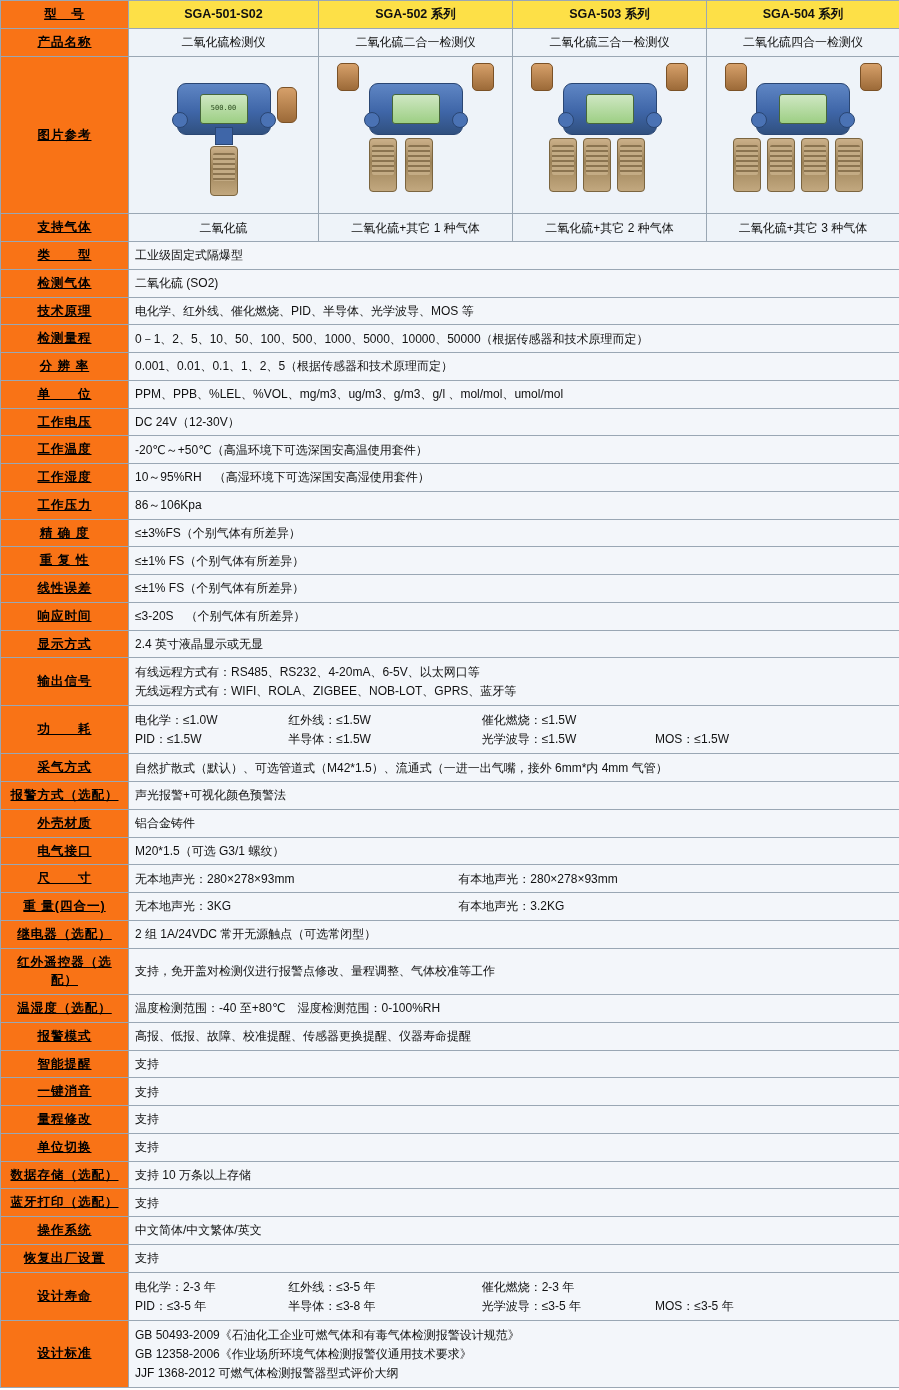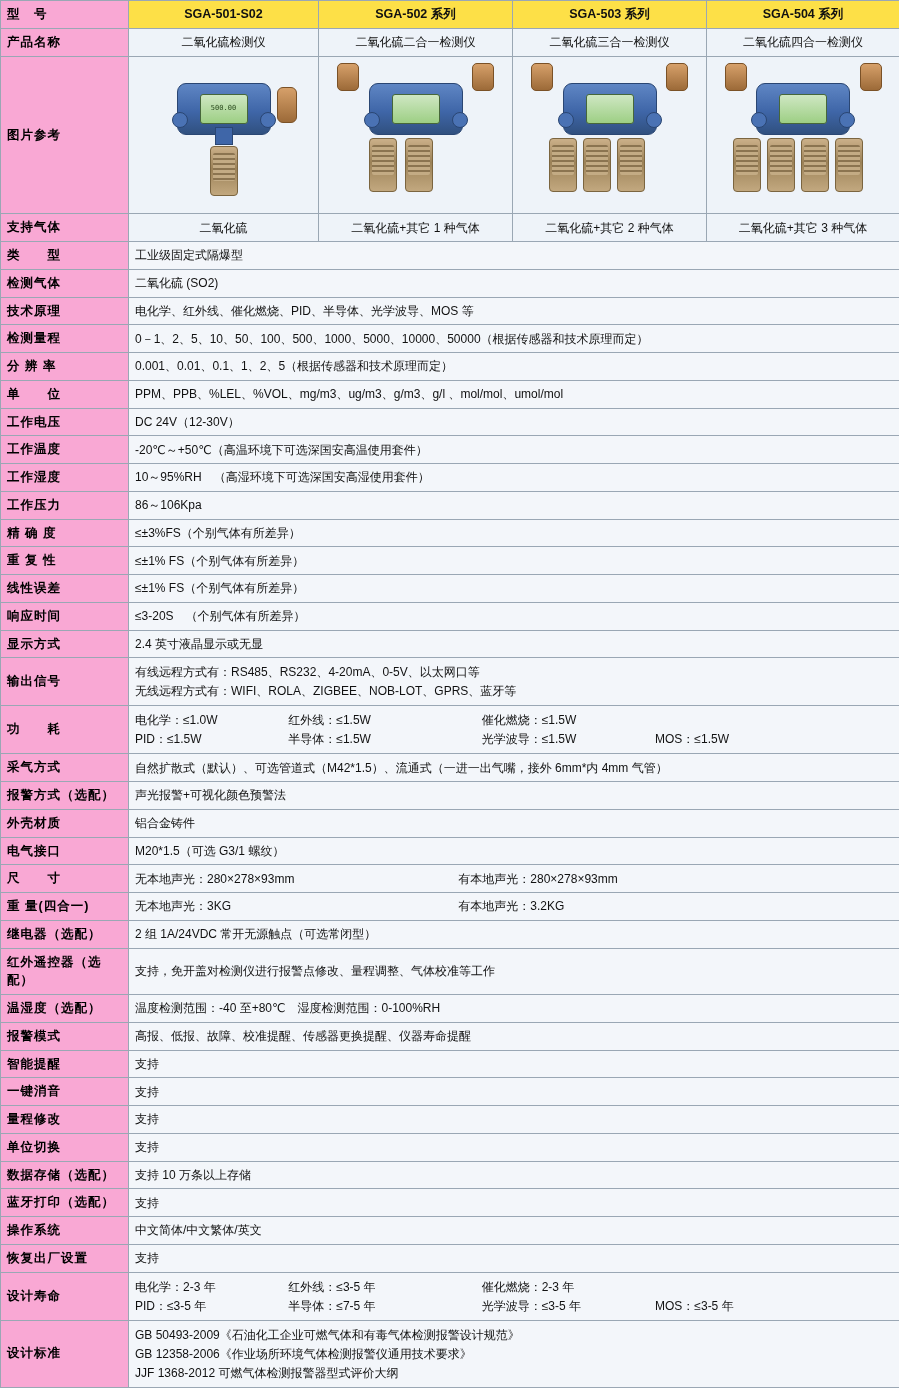--- a/index.html
+++ b/index.html
@@ -11,27 +11,28 @@
   }
   .sheet{width:899px;position:relative;}
   table{border-collapse:collapse;width:899px;table-layout:fixed;}
   td{
     border:1px solid #9aa7b4;
     padding:4px 6px;
     vertical-align:middle;
     line-height:1.5;
   }
   td.lbl{
-    background:#f9a8d4;
-    text-align:left;
+    background:#f97316;
+    text-align:center;
     font-weight:bold;
     width:128px;
     letter-spacing:1px;
     font-size:12.5px;
     color:#000;
+    text-decoration:underline;
   }
   td.val{background:#f3f6fa;font-size:12px;}
   td.hdr{
     background:#fde047;
     text-align:center;
     font-weight:bold;
     font-size:12.5px;
   }
   td.cell{
     background:#eef3f9;
@@ -262,21 +263,21 @@
           <td class="val" colspan="4">≤3-20S　（个别气体有所差异）</td>
         </tr>
     <tr>
           <td class="lbl">显示方式</td>
           <td class="val" colspan="4">2.4 英寸液晶显示或无显</td>
         </tr>
 
     <tr>
       <td class="lbl">输出信号</td>
       <td class="val multi" colspan="4">
-        <div>有线远程方式有：RS485、RS232、4-20mA、0-5V、以太网口等</div>
+        <div>有线远程方式有：RS485、RS232、4-20mA、6-5V、以太网口等</div>
         <div>无线远程方式有：WIFI、ROLA、ZIGBEE、NOB-LOT、GPRS、蓝牙等</div>
       </td>
     </tr>
 
     <tr>
       <td class="lbl">功　　耗</td>
       <td class="val multi" colspan="4">
         <div>
           <span class="c1" style="display:inline-block;width:150px">电化学：≤1.0W</span>
           <span style="display:inline-block;width:190px">红外线：≤1.5W</span>
@@ -376,21 +377,21 @@
     <tr>
       <td class="lbl">设计寿命</td>
       <td class="val multi" colspan="4">
         <div>
           <span style="display:inline-block;width:150px">电化学：2-3 年</span>
           <span style="display:inline-block;width:190px">红外线：≤3-5 年</span>
           <span style="display:inline-block">催化燃烧：2-3 年</span>
         </div>
         <div>
           <span style="display:inline-block;width:150px">PID：≤3-5 年</span>
-          <span style="display:inline-block;width:190px">半导体：≤7-5 年</span>
+          <span style="display:inline-block;width:190px">半导体：≤3-8 年</span>
           <span style="display:inline-block;width:170px">光学波导：≤3-5 年</span>
           <span style="display:inline-block">MOS：≤3-5 年</span>
         </div>
       </td>
     </tr>
 
     <tr>
       <td class="lbl">设计标准</td>
       <td class="val multi" colspan="4">
         <div>GB 50493-2009《石油化工企业可燃气体和有毒气体检测报警设计规范》</div>

